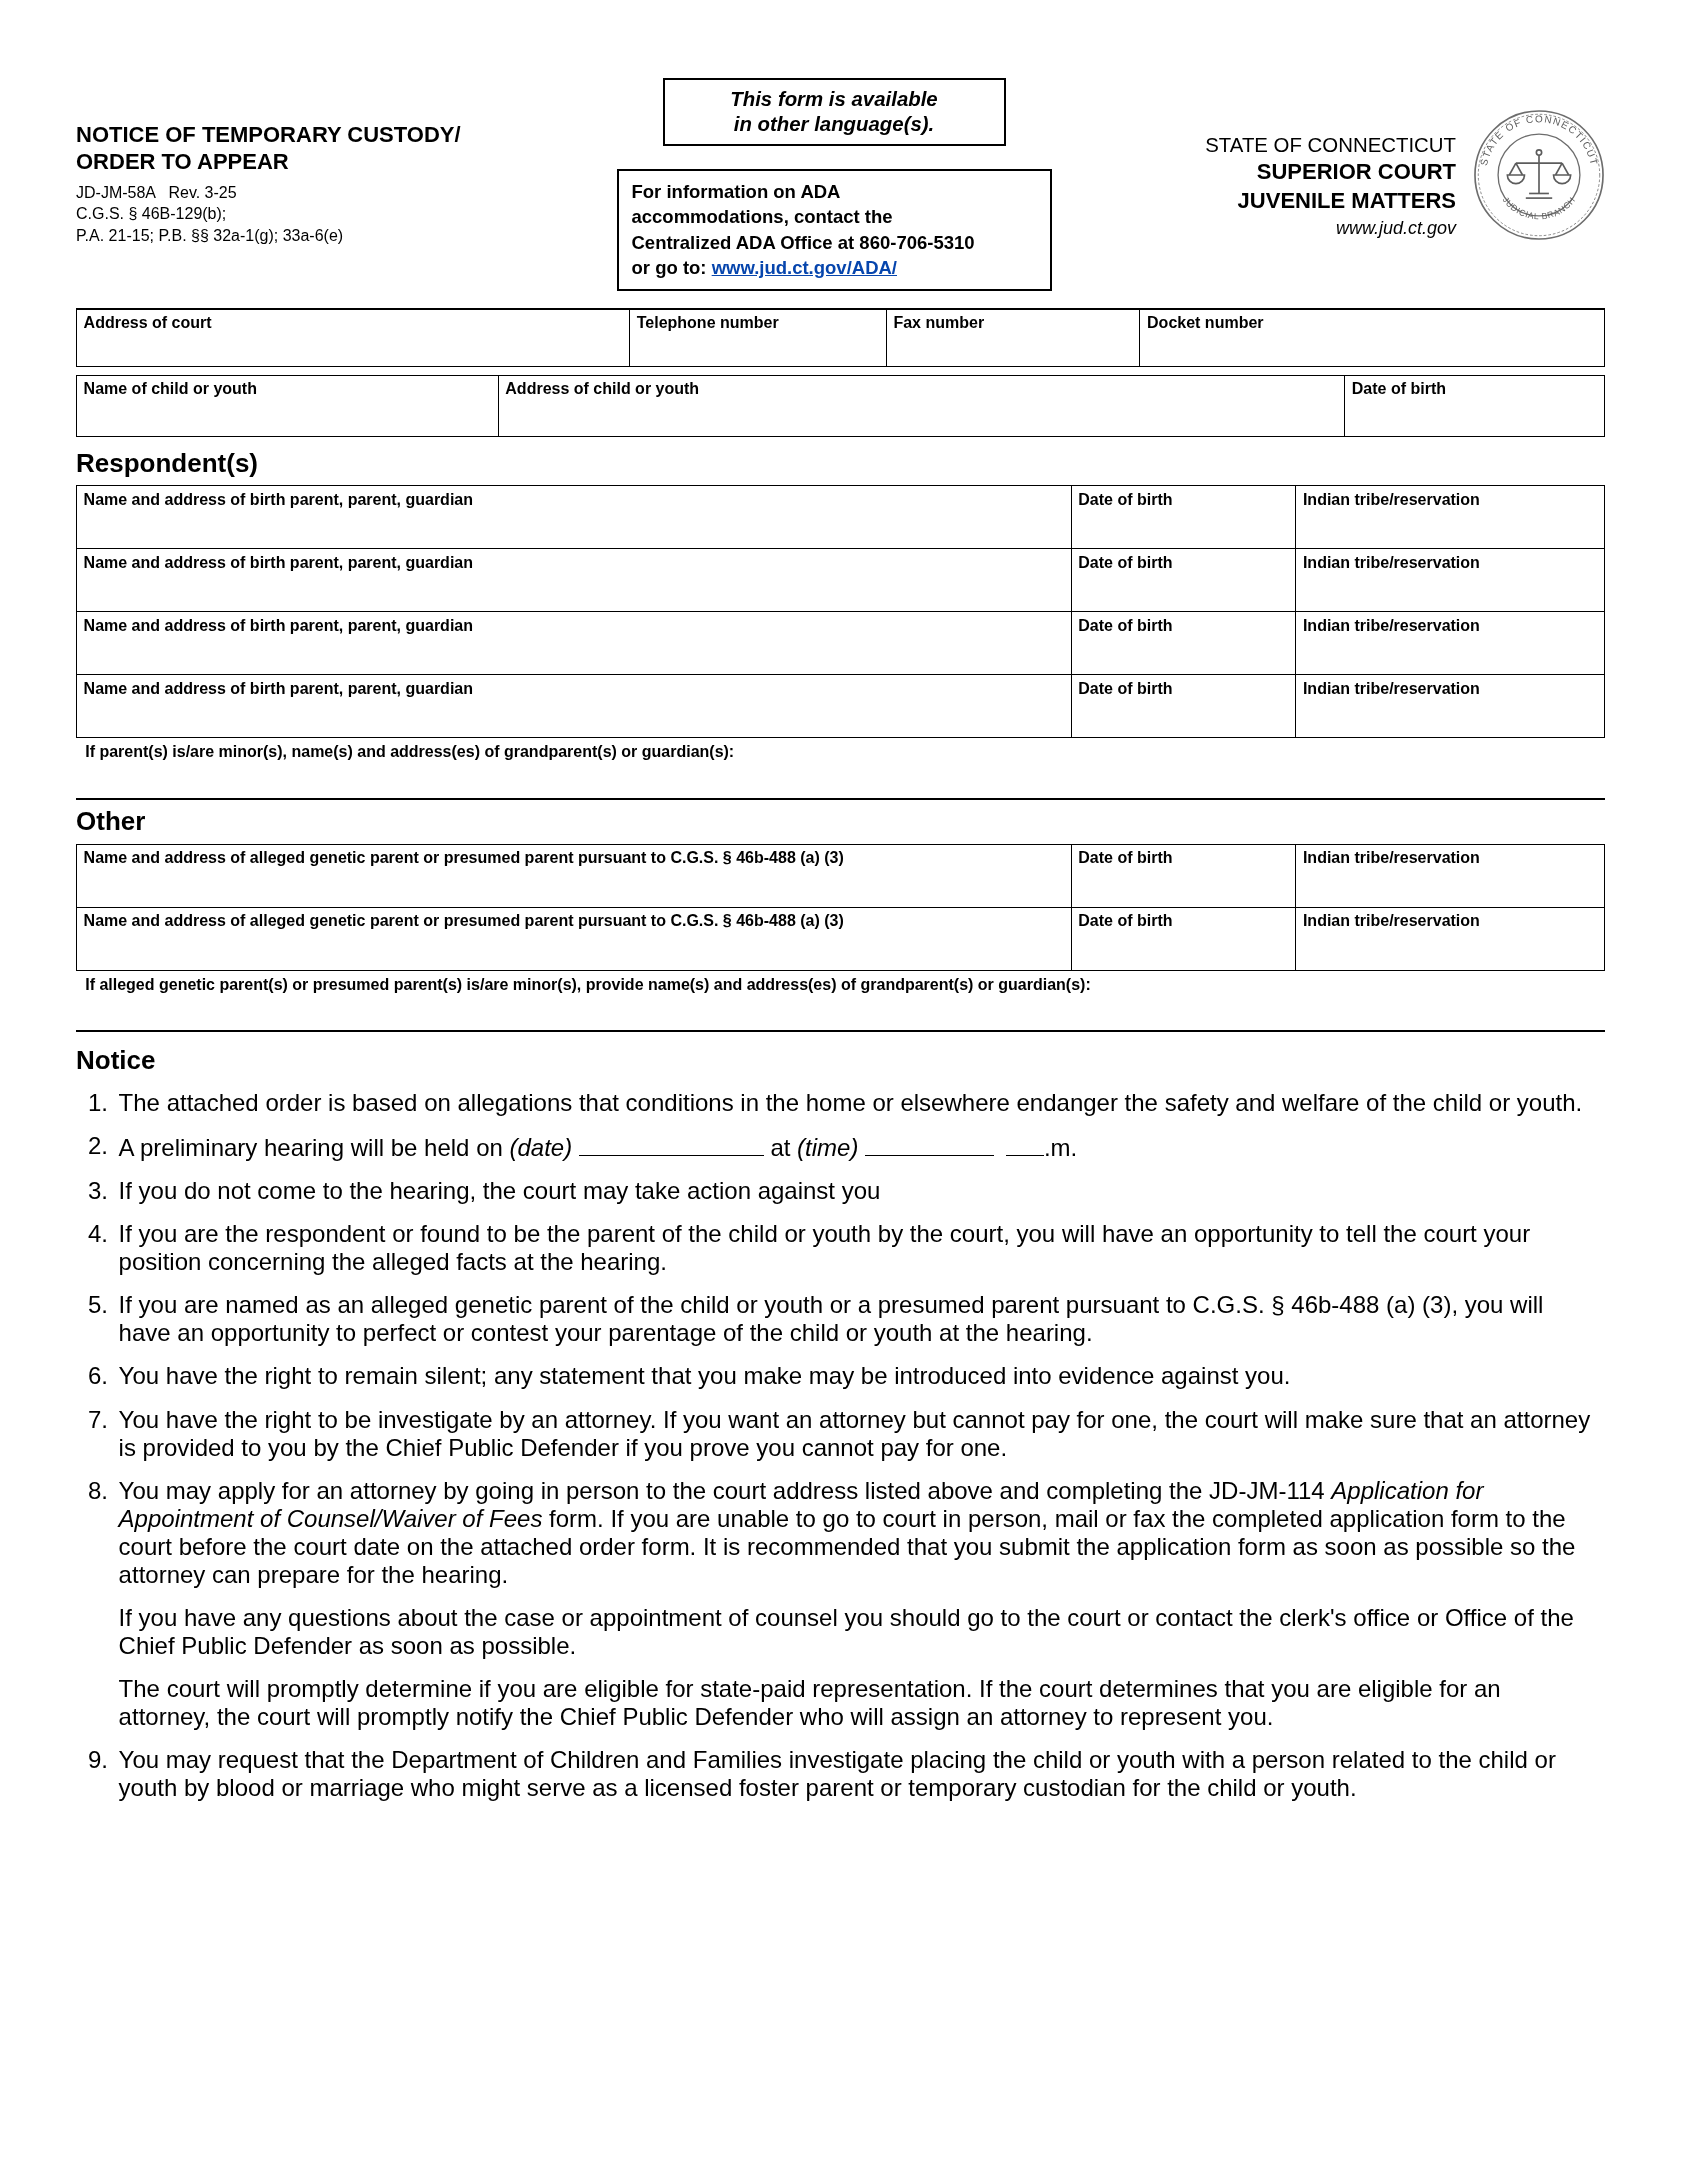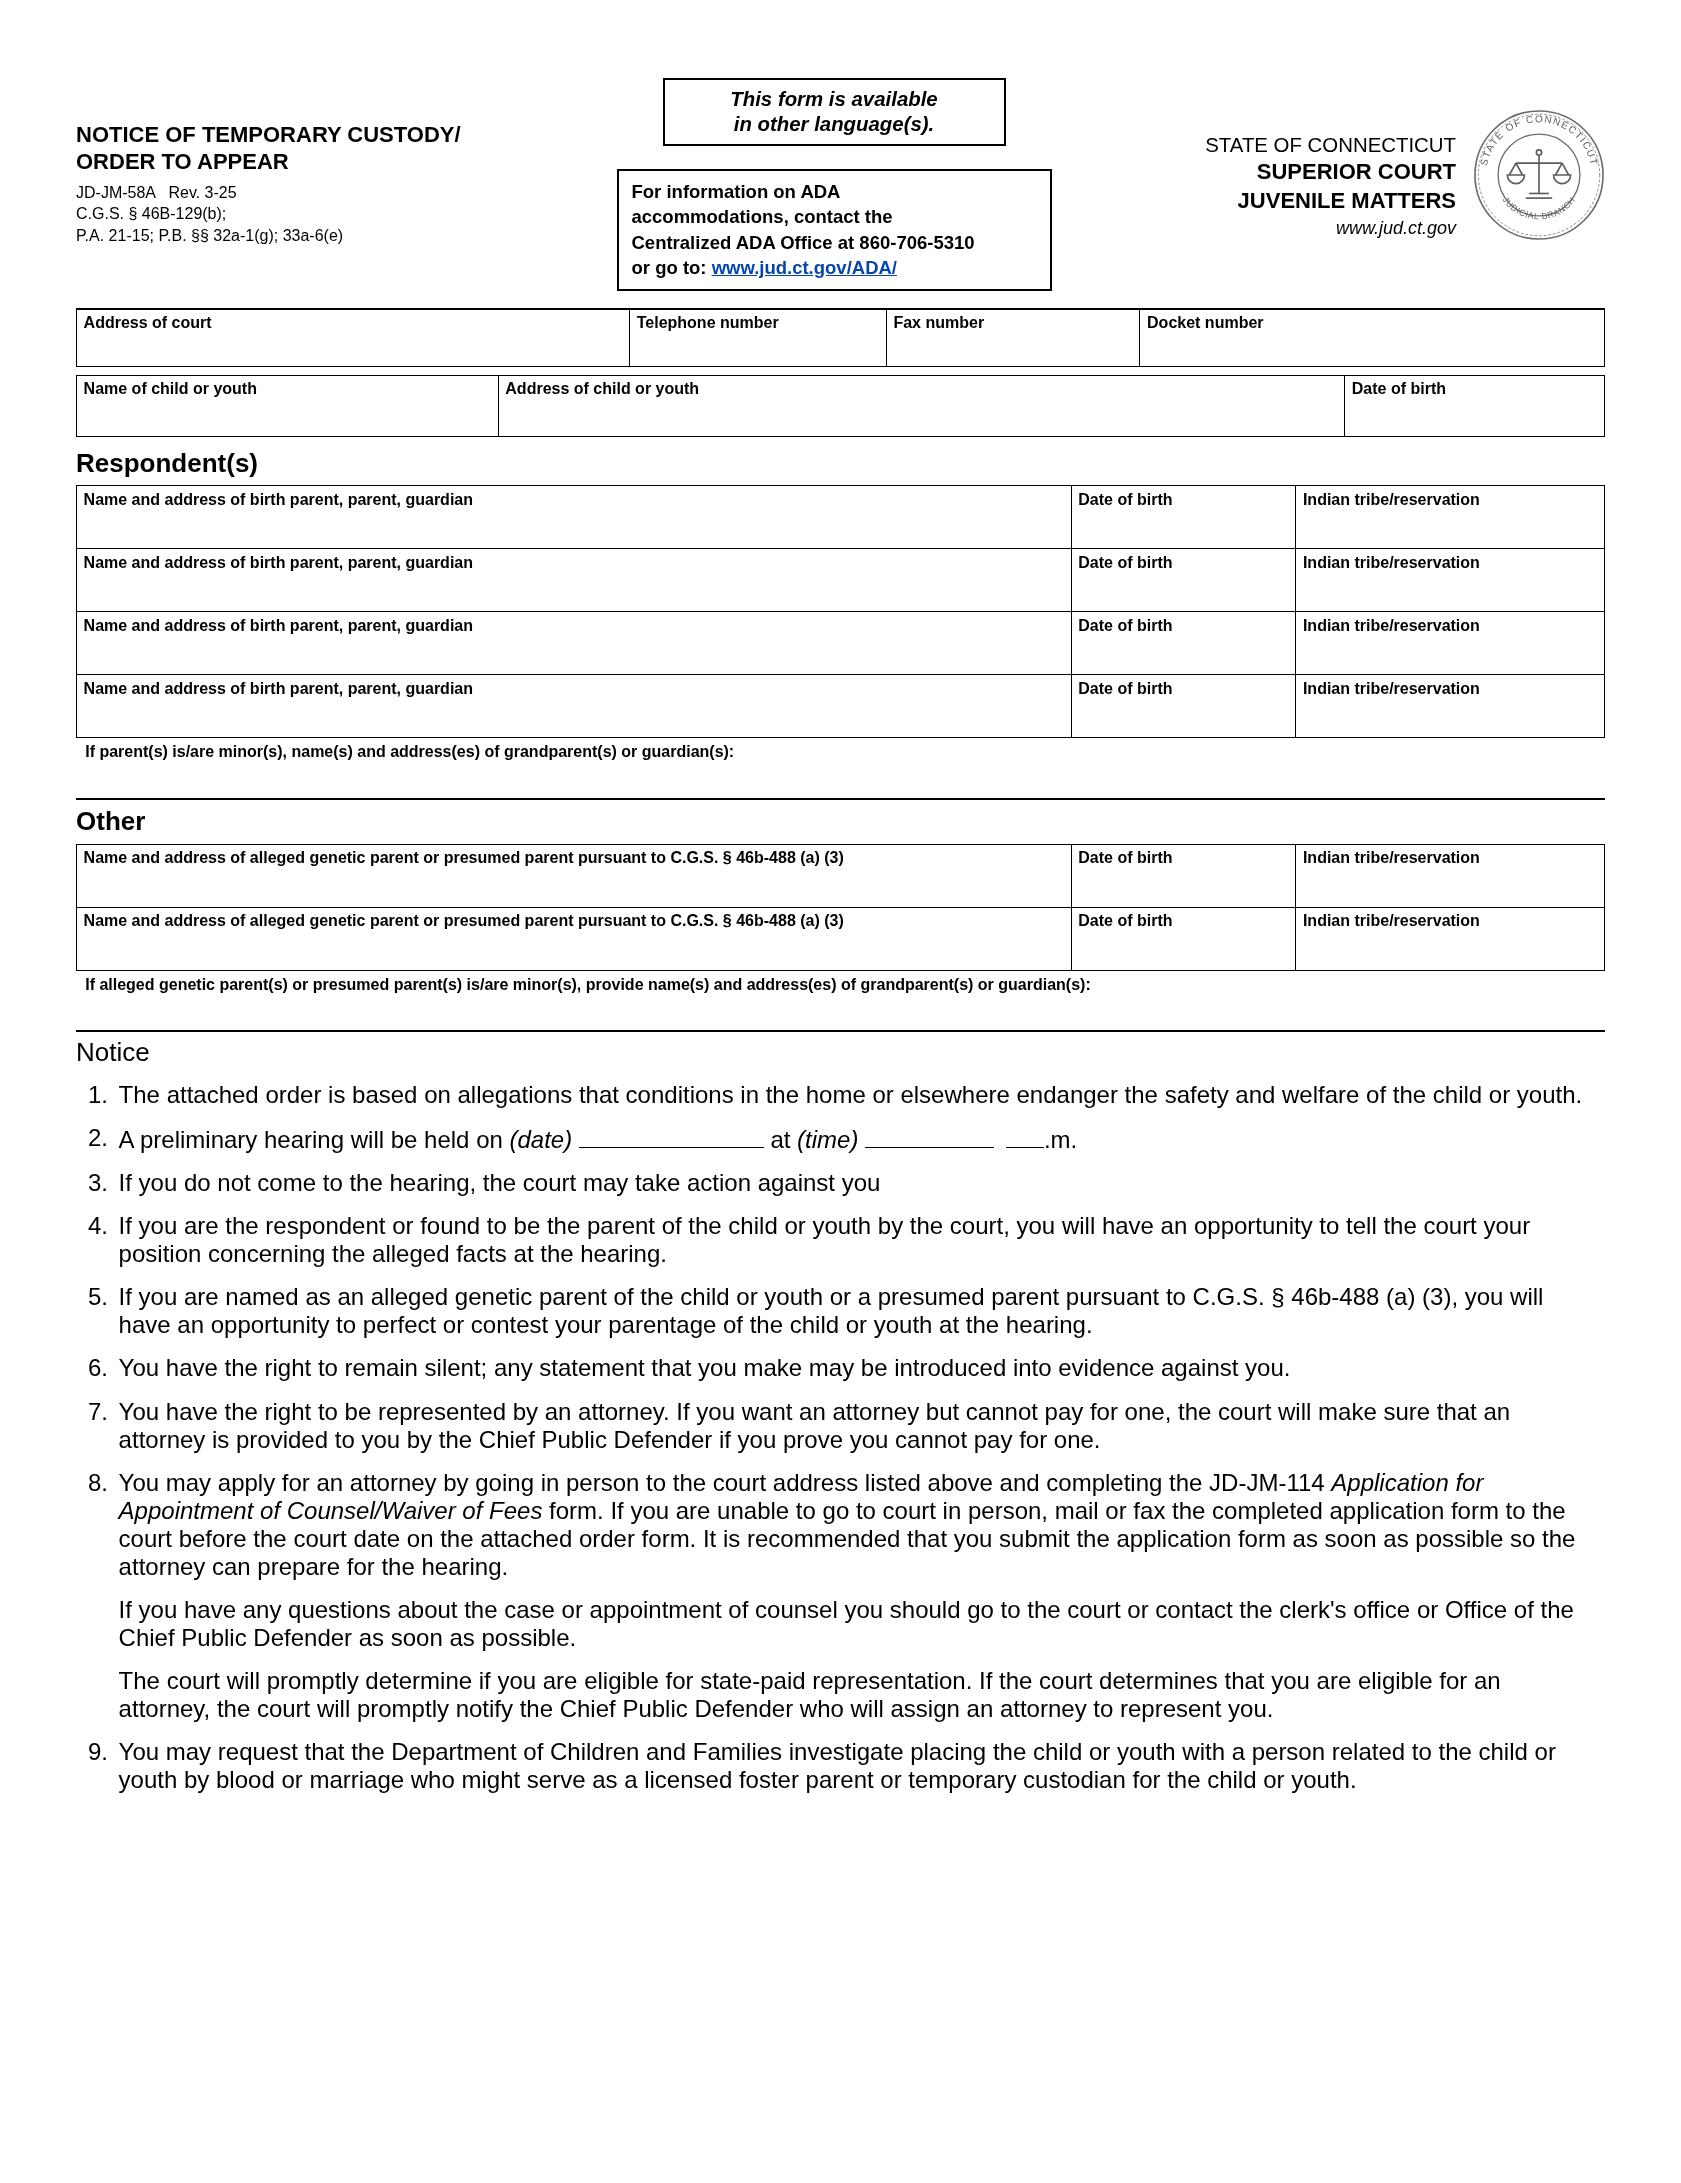--- a/index.html
+++ b/index.html
@@ -41,21 +41,21 @@
   .row2 td { height:61px; }
   .gap { height:8px; }
   .lbl { font-size:16px; line-height:1.2; display:block;font-weight:bold; }
   .resp-table td { height:63px; }
   .section { font-size:26px; font-weight:bold; margin:10.6px 0 6.6px 0; }
   .section-tight { margin-top:6.6px; }
   .note-area { border-bottom:2px solid #000; padding:4px 9.2px 36px 9.2px; }
   .note-area .lbl { font-size:16px; }
 
   
-  .notice-heading { font-size:26px; font-weight:normal; margin:5px 0 13px 0; }
+  .notice-heading { font-size:26px; font-weight:bold; margin:13px 0 13px 0; }
   .notice-list { padding:0 4px 0 12px; font-size:24px; line-height:1.17; }
   .n-item { display:flex; margin-bottom:15px; }
   .n-num { flex:0 0 auto; margin-right:10.6px; }
   .n-text { flex:1; padding-right:4px; }
   .n-para { margin:0 0 15px 0; }
   .n-para:last-child { margin-bottom:0; }
   .blank { display:inline-block; border-bottom:1.6px solid #000; height:1em; vertical-align:baseline; }
   .blank-date { width:185px; margin:0 6.6px; }
   .blank-time { width:129px; margin:0 6.6px; }
   .blank-m { width:38px; margin-left:5.3px; }
@@ -305,21 +305,21 @@
       <div class="n-text">If you are named as an alleged genetic parent of the child or youth or a presumed parent pursuant to C.G.S. § 46b-488 (a) (3), you will have an opportunity to perfect or contest your parentage of the child or youth at the hearing.</div>
     </div>
 
     <div class="n-item">
       <span class="n-num">6.</span>
       <div class="n-text">You have the right to remain silent; any statement that you make may be introduced into evidence against you.</div>
     </div>
 
     <div class="n-item">
       <span class="n-num">7.</span>
-      <div class="n-text">You have the right to be represented by an attorney. If you want an attorney but cannot pay for one, the court will make sure that an attorney is provided to you by the Chief Public Defender if you prove you cannot pay for one.</div>
+      <div class="n-text">You have the right to be investigate by an attorney. If you want an attorney but cannot pay for one, the court will make sure that an attorney is provided to you by the Chief Public Defender if you prove you cannot pay for one.</div>
     </div>
 
     <div class="n-item">
       <span class="n-num">8.</span>
       <div class="n-text">
         <p class="n-para"><span>You may apply for an attorney by going in person to the court address listed above and completing the JD-JM-114</span>
           <i>Application for Appointment of Counsel/Waiver of Fees</i>
           <span>form. If you are unable to go to court in person, mail or fax the completed application form to the court before the court date on the attached order form. It is recommended that you submit the application form as soon as possible so the attorney can prepare for the hearing.</span></p>
         <p class="n-para">If you have any questions about the case or appointment of counsel you should go to the court or contact the clerk's office or Office of the Chief Public Defender as soon as possible.</p>
         <p class="n-para">The court will promptly determine if you are eligible for state-paid representation. If the court determines that you are eligible for an attorney, the court will promptly notify the Chief Public Defender who will assign an attorney to represent you.</p>

